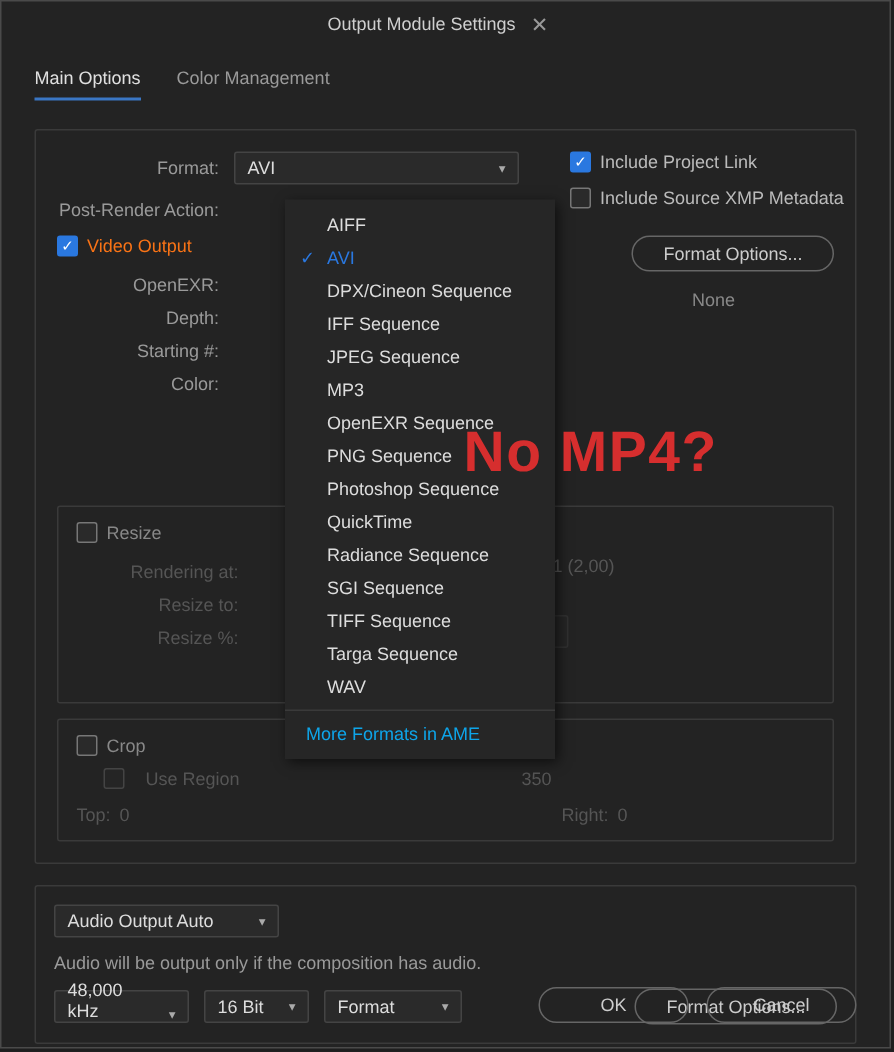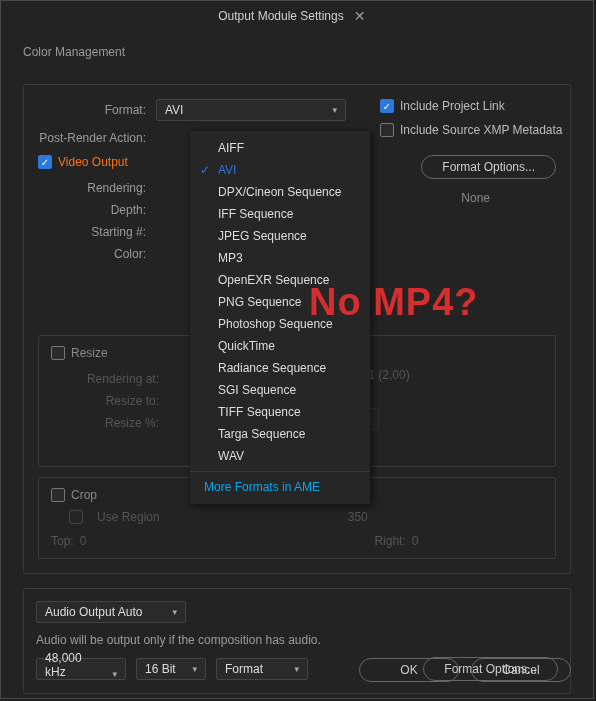--- a/index.html
+++ b/index.html
@@ -58,20 +58,21 @@
 
 <div class="window">
   <div class="titlebar">
     <span>Output Module Settings</span>
     <div class="close">✕</div>
   </div>
 
   <div class="content">
 
     <div class="tabs">
+      <div class="tab active">Main Options</div>
       <div class="tab">Color Management</div>
     </div>
 
     <div class="panel">
 
       <div class="row">
         <div class="label-right">Format:</div>
         <div class="select sel-format">
           <span>AVI</span>
           <span class="chev">▾</span>
@@ -93,21 +94,21 @@
         </div>
       </div>
 
       <div class="section-check">
         <span class="checkbox checked">✓</span>
         <span class="chk-label" style="color:#f97316">Video Output</span>
       </div>
 
       <div style="display:flex">
         <div class="sub-stack">
-          <div class="sub-label">Rendering:</div>
+          <div class="sub-label">OpenEXR:</div>
           <div class="sub-label">Depth:</div>
           <div class="sub-label">Starting #:</div>
           <div class="sub-label">Color:</div>
         </div>
       </div>
 
       <div class="fmt-btn">
         <button class="pill-btn">Format Options...</button>
         <div class="none-lbl" style="margin-top:12px">None</div>
       </div>

